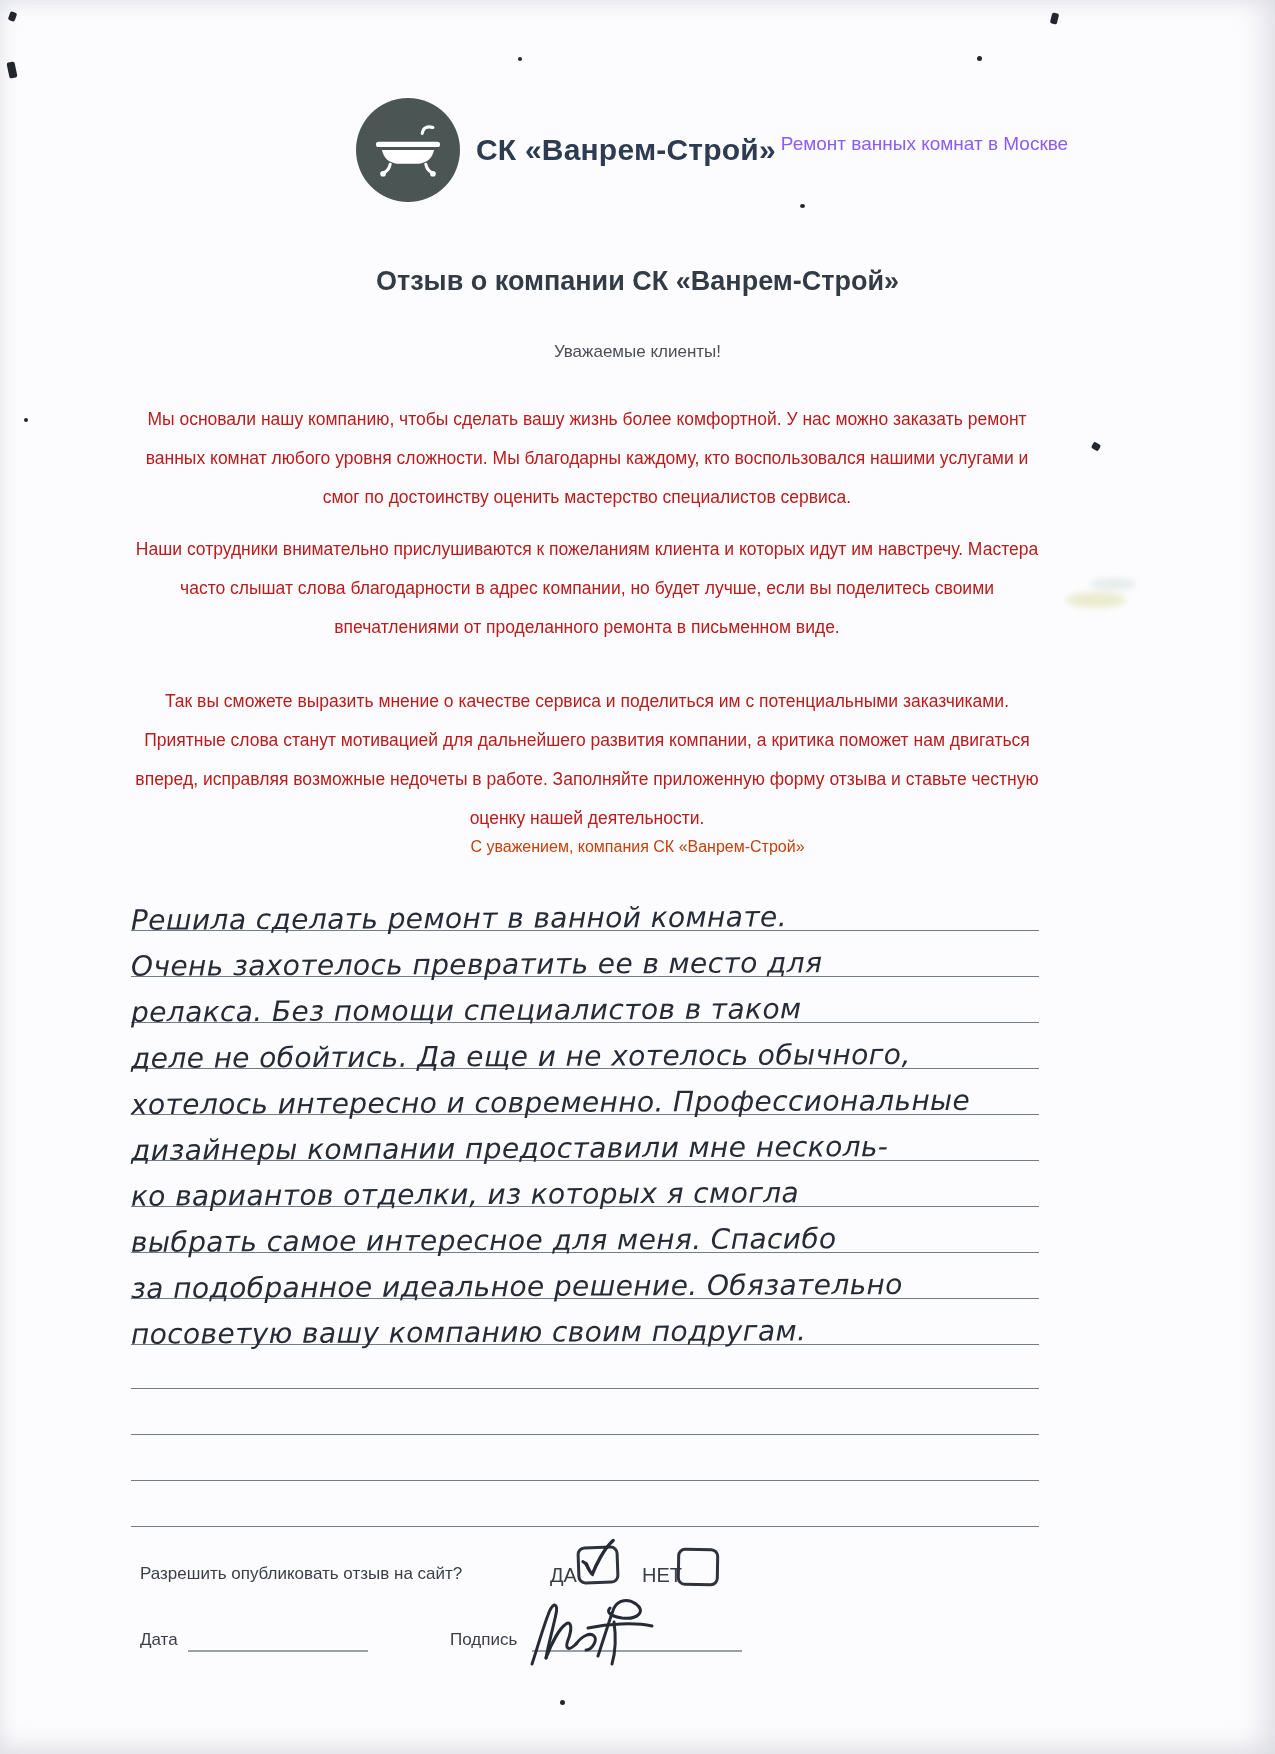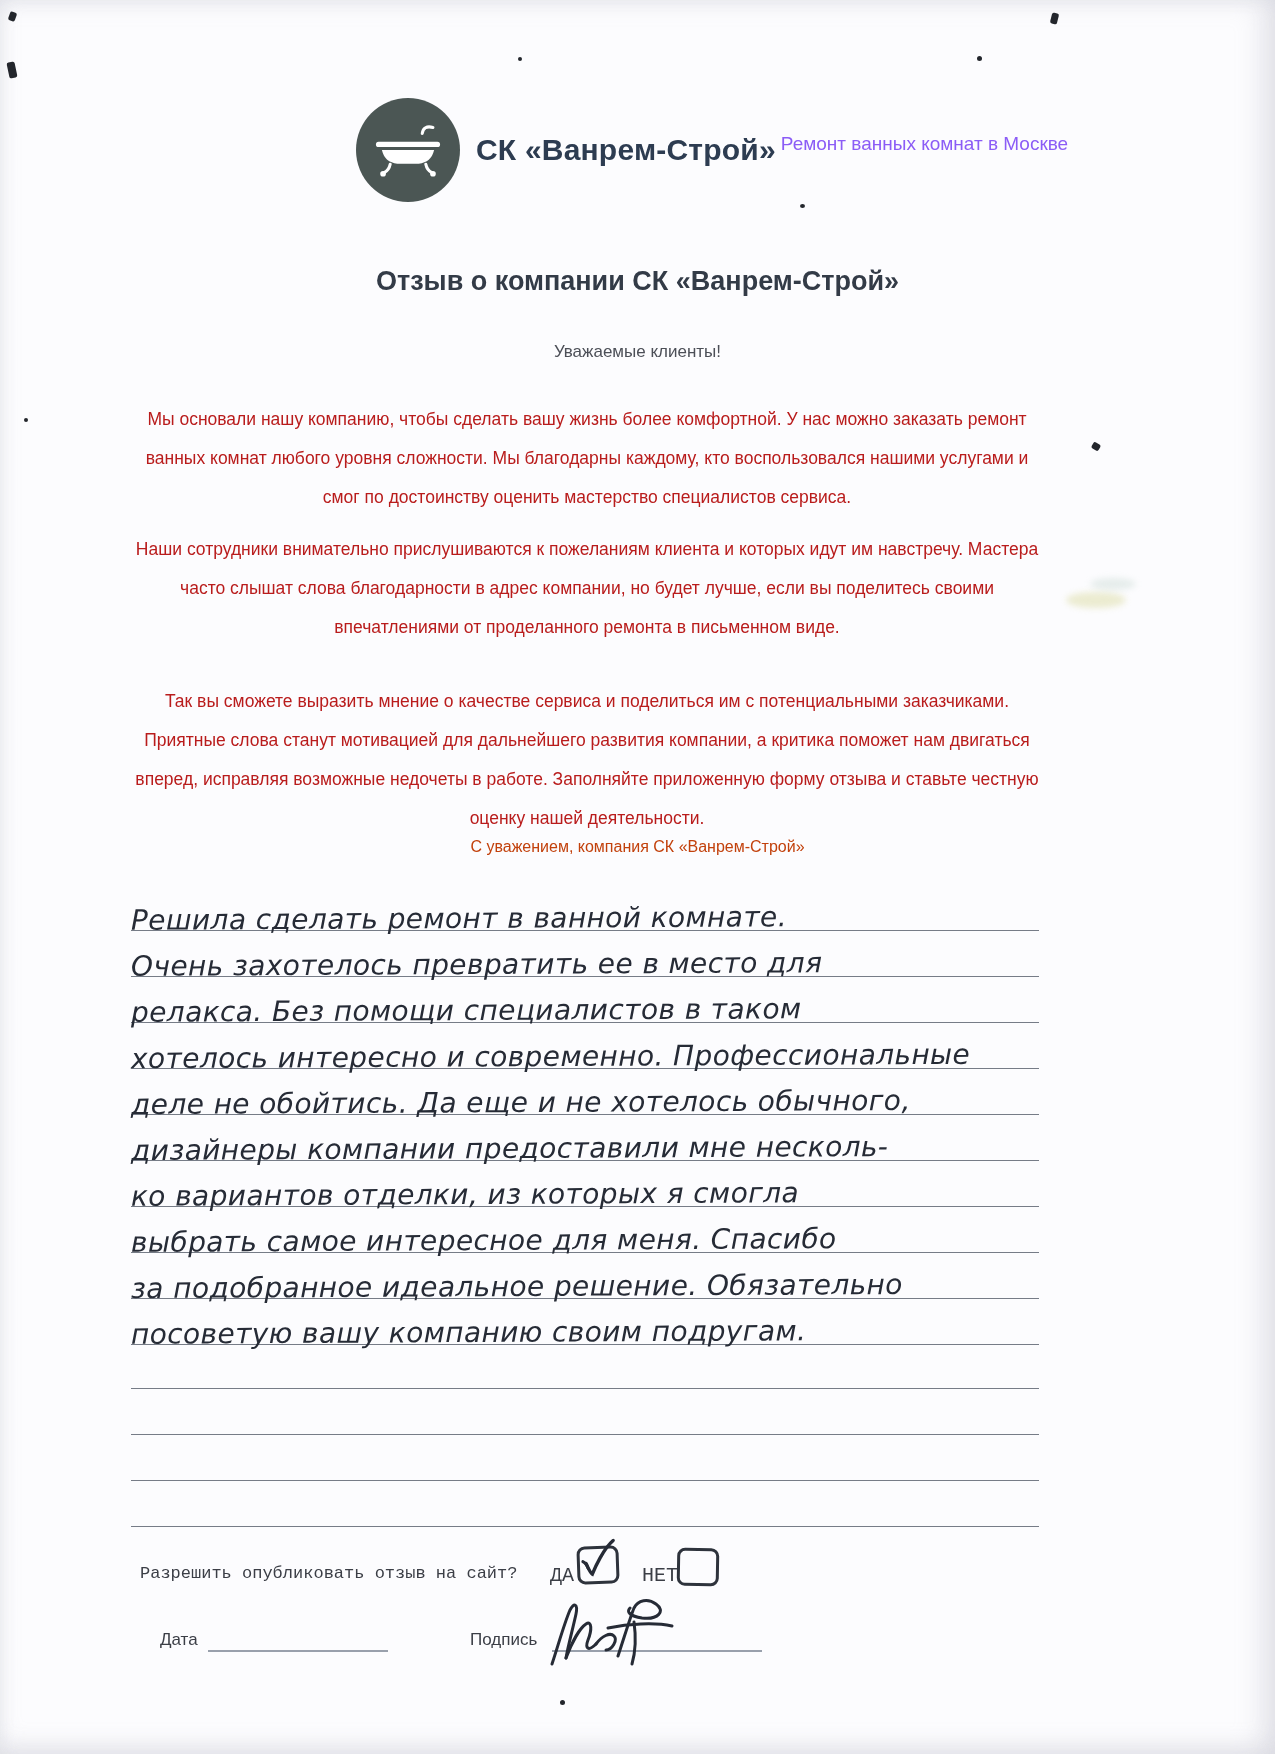--- a/index.html
+++ b/index.html
@@ -26,31 +26,31 @@
   .para-1{top:400px;}
   .para-2{top:530px;}
   .para-3{top:682px;}
   .signoff{position:absolute;top:838px;left:0;width:100%;text-align:center;font-size:16px;color:#c2410c;margin:0;}
   
   .review{position:absolute;top:885px;left:131px;width:908px;}
   .rule-row{height:45px;border-bottom:1.6px solid #767c87;position:relative;display:flex;align-items:flex-end;overflow:visible;}
   .hw{font-family:"DejaVu Sans",sans-serif;font-style:italic;font-size:28px;color:#262b36;letter-spacing:.4px;white-space:nowrap;transform:translateY(5px) rotate(-.3deg);}
   .empty-lines{position:absolute;top:1343px;left:131px;width:908px;}
   
-  .publish-row{position:absolute;top:1552px;left:140px;width:1000px;height:50px;font-size:17px;color:#3b3e46;font-family:Liberation Mono, monospace;}
+  .publish-row{position:absolute;top:1552px;left:140px;width:1000px;height:50px;font-size:17px;color:#3b3e46;}
   .publish-q{position:absolute;left:0;top:12px;}
   .yn-label{position:absolute;top:12px;font-size:20px;color:#3b3e46;}
   .lbl-da{left:410px;}
   .lbl-net{left:502px;}
   .checkbox{position:absolute;width:36px;height:32px;border:3px solid #2e333c;border-radius:8px;background:transparent;}
   .cb-yes{left:437px;top:-6px;transform:rotate(-2deg);}
   .cb-no{left:537px;top:-4px;transform:rotate(1deg);}
   .checkmark{position:absolute;left:-2px;top:-12px;width:42px;height:46px;}
   
-  .sig-row{position:absolute;top:1612px;left:140px;width:1000px;height:80px;font-size:17px;color:#3b3e46;margin-left:20px;}
+  .sig-row{position:absolute;top:1612px;left:140px;width:1000px;height:80px;font-size:17px;color:#3b3e46;}
   .sig-label{position:absolute;top:18px;}
   .lbl-date{left:0;}
   .lbl-sign{left:310px;}
   .blank-line{position:absolute;top:38px;border-bottom:2px solid #99a0ac;}
   .date-line{left:48px;width:180px;}
   .sign-line{left:392px;width:210px;}
   .signature-svg{position:absolute;left:378px;top:-14px;width:160px;height:76px;}
   
   .speck{position:absolute;background:#23262c;border-radius:2px;}
   .smudge{position:absolute;border-radius:50%;filter:blur(3px);}
@@ -93,24 +93,24 @@
     <div class="rule-row">
         <span class="hw">Решила сделать ремонт в ванной комнате.</span>
       </div>
     <div class="rule-row">
         <span class="hw">Очень захотелось превратить ее в место для</span>
       </div>
     <div class="rule-row">
         <span class="hw">релакса. Без помощи специалистов в таком</span>
       </div>
     <div class="rule-row">
-        <span class="hw">хотелось интересно и современно. Профессиональные</span>
+        <span class="hw">деле не обойтись. Да еще и не хотелось обычного,</span>
       </div>
     <div class="rule-row">
-        <span class="hw">деле не обойтись. Да еще и не хотелось обычного,</span>
+        <span class="hw">хотелось интересно и современно. Профессиональные</span>
       </div>
     <div class="rule-row">
         <span class="hw">дизайнеры компании предоставили мне несколь-</span>
       </div>
     <div class="rule-row">
         <span class="hw">ко вариантов отделки, из которых я смогла</span>
       </div>
     <div class="rule-row">
         <span class="hw">выбрать самое интересное для меня. Спасибо</span>
       </div>

